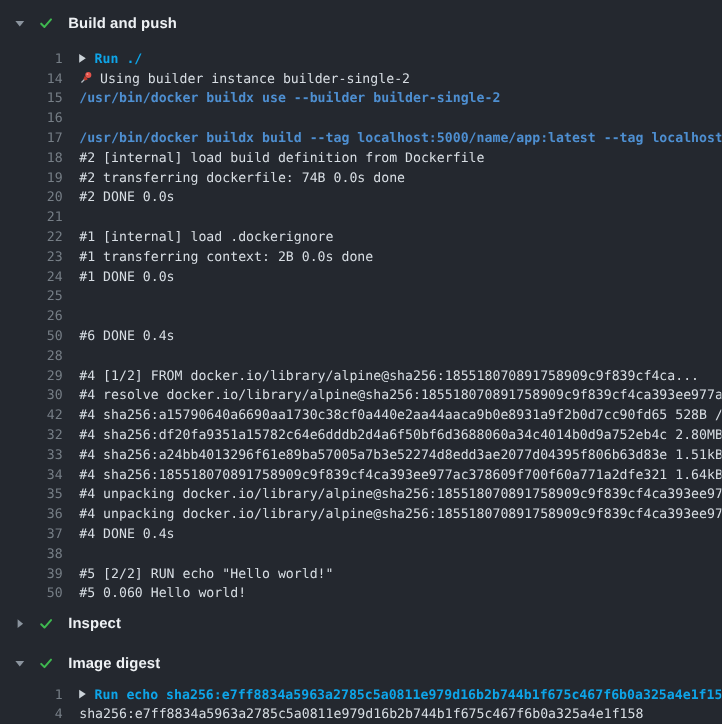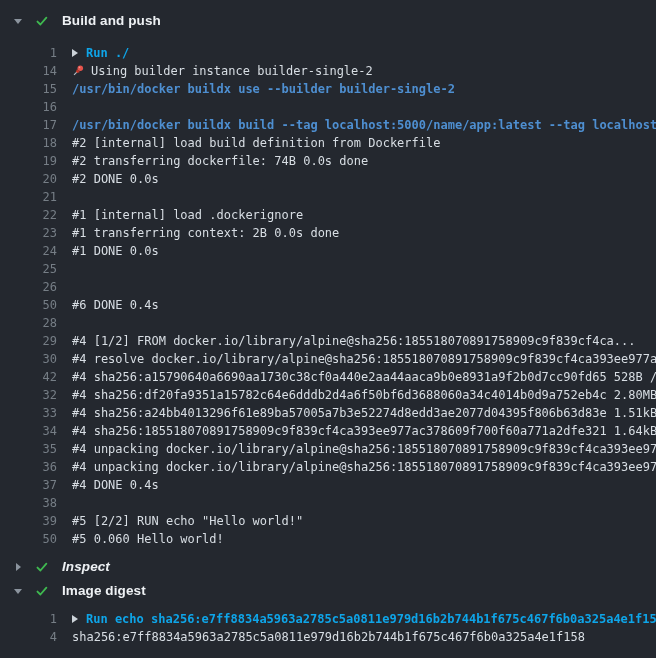--- a/index.html
+++ b/index.html
@@ -25,22 +25,22 @@
   .tri-right-gray{width:0;height:0;border-left:5px solid #8b949e;border-top:4.5px solid transparent;border-bottom:4.5px solid transparent;}
   .check{margin-left:12px;display:inline-flex;}
   .section-title{
     margin-left:13px;
     font-family:"Liberation Sans","DejaVu Sans",sans-serif;
     font-size:13.5px;font-weight:700;color:#eef1f4;
     letter-spacing:.1px;
   }
   .section-body{}
   .body-build{margin-top:13px;}
-  .hdr-inspect{margin-top:9px;font-style:italic;}
-  .hdr-digest{margin-top:4px;}
+  .hdr-inspect{margin-top:9px;}
+  .hdr-digest{margin-top:16px;}
   .body-digest{margin-top:9px;}
   .row{display:flex;height:18px;white-space:pre;}
   .num{
     flex:0 0 57px;text-align:right;color:#767e86;
     cursor:pointer;
   }
   .txt{margin-left:15px;white-space:pre;}
   .txt.cmd{color:#4e8fd1;font-weight:bold;}
   .txt.grp{font-weight:bold;color:#0ea5e9;}
   .tri-r{

